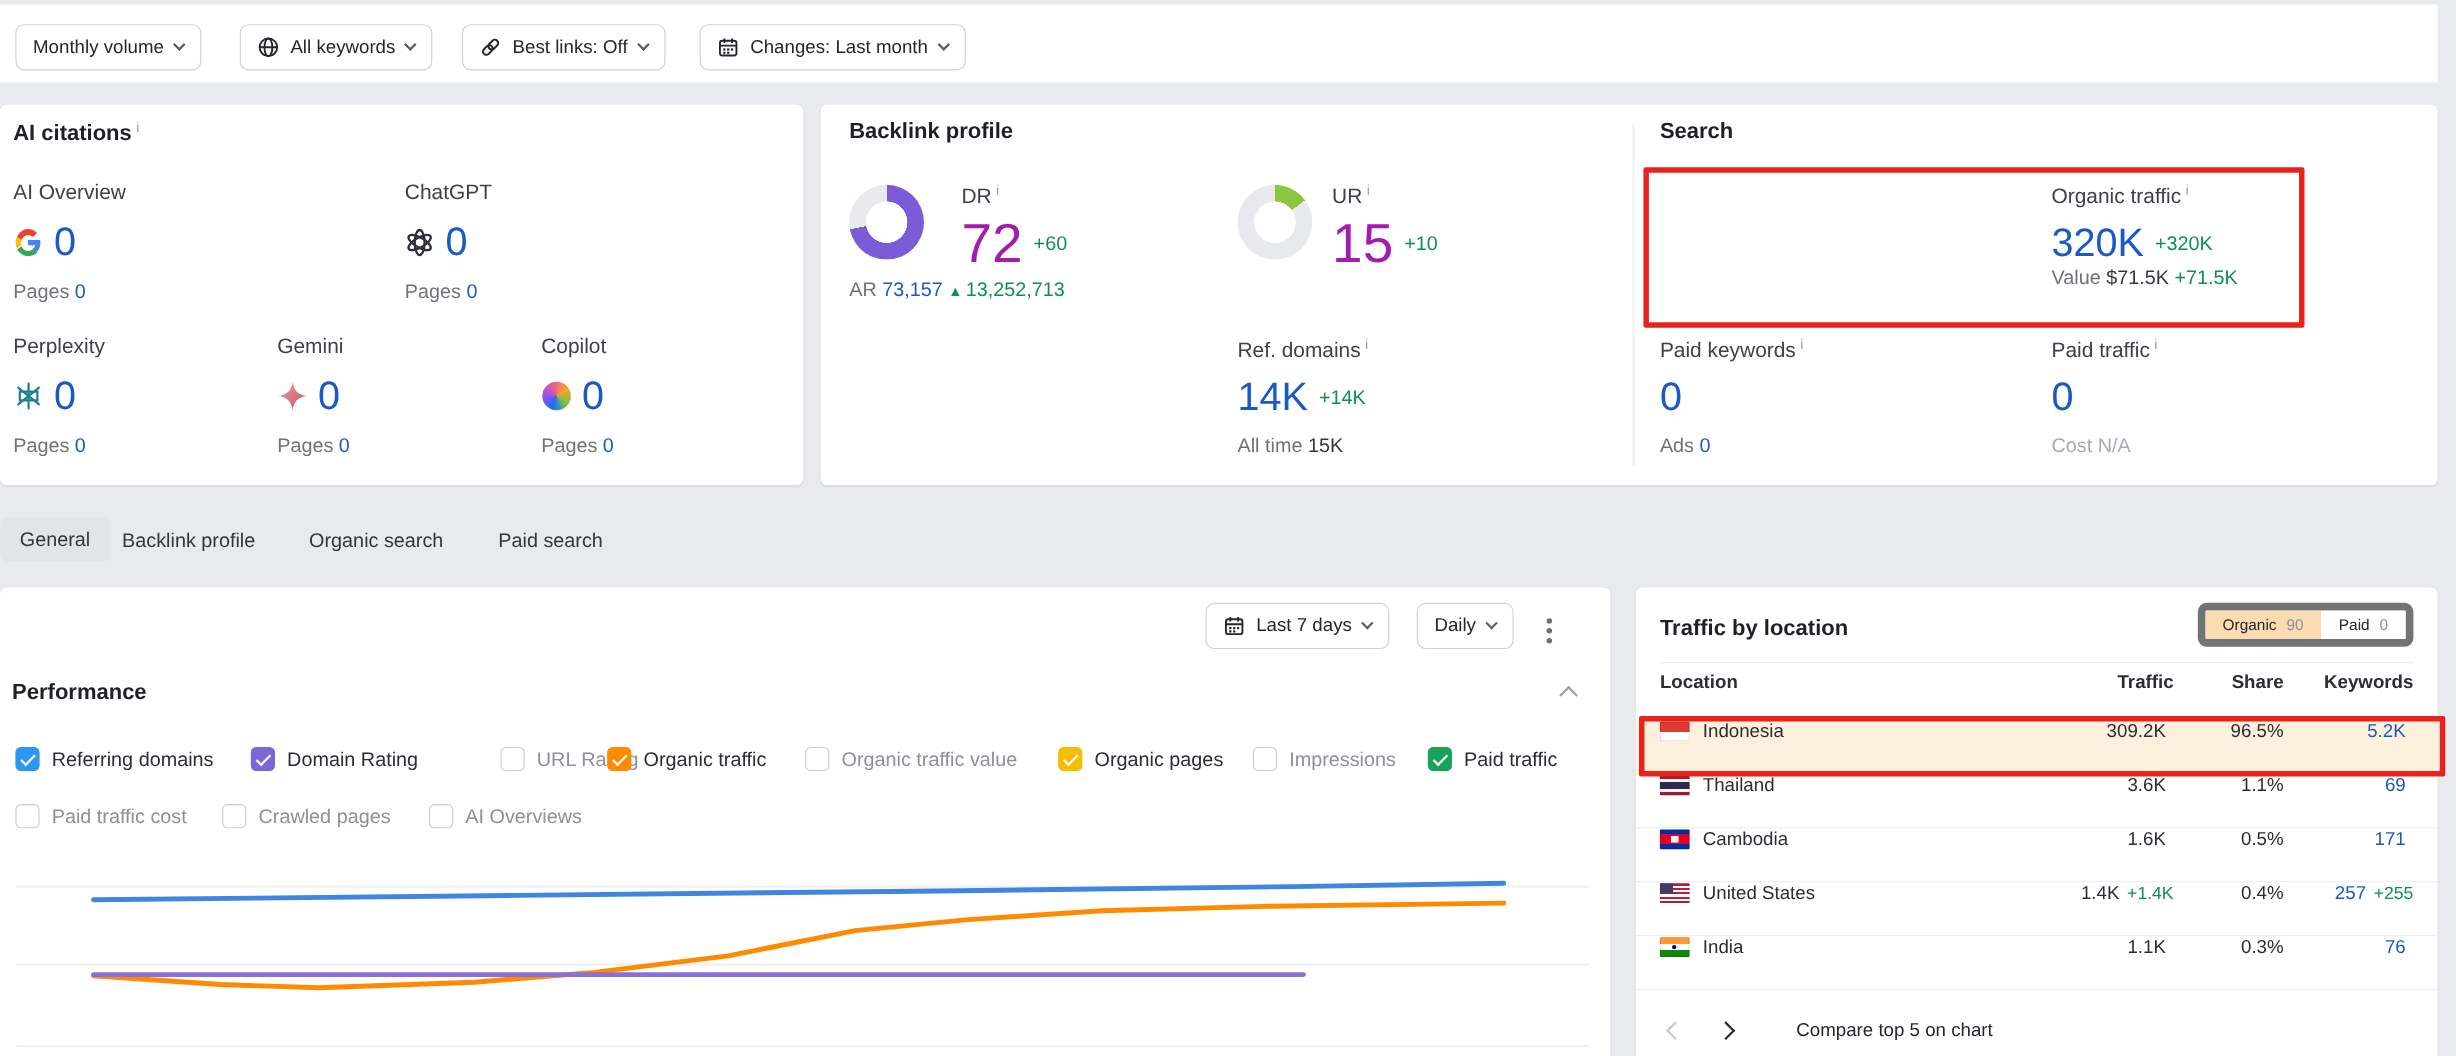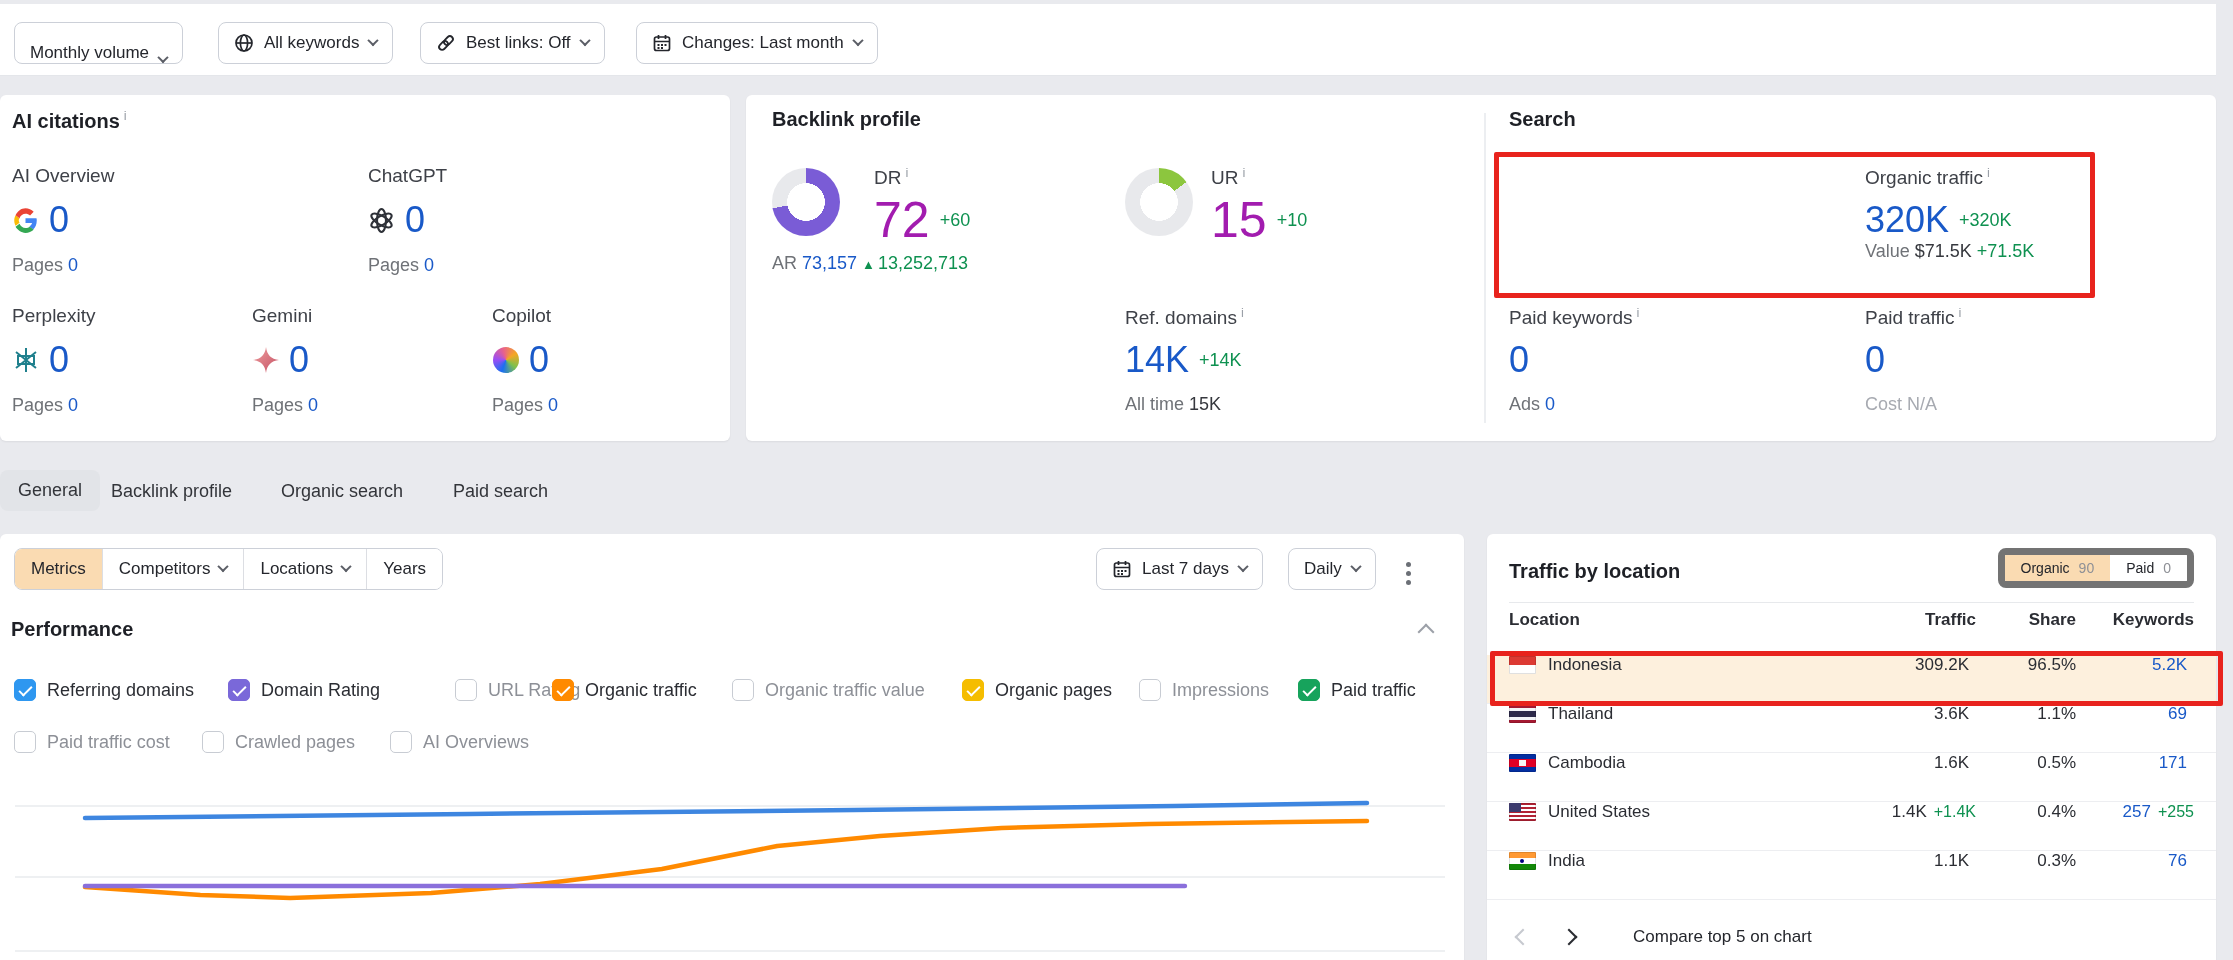--- a/index.html
+++ b/index.html
@@ -85,21 +85,21 @@
   .toggle .cnt { color:#8e9096; }
 
   .annotation { position:absolute; border:5px solid #e8231d; border-radius:2px; pointer-events:none; }
 
   .ai-icon { width:27px; height:27px; flex:none; display:flex; align-items:center; justify-content:center; }
 </style>
 </head>
 <body>
 
 <div class="topbar">
-  <button class="btn abs" style="left:14px;top:18px;align-items:flex-end;">
+  <button class="btn abs" style="left:14px;top:18px;">
     <span>Monthly volume</span>
     <span class="chev"></span>
   </button>
   <button class="btn abs" style="left:218px;top:18px;">
     <svg class="icon16" viewBox="0 0 20 20">
         <g fill="none" stroke="#24262c" stroke-width="1.7">
           <circle cx="10" cy="10" r="8"></circle>
           <ellipse cx="10" cy="10" rx="3.6" ry="8"></ellipse>
           <path d="M2 10h16"></path>
         </g>
@@ -289,36 +289,20 @@
 
 <div>
   <div class="tab active" style="left:0;top:470px;">General</div>
   <div class="tab" style="left:111px;top:481px;">Backlink profile</div>
   <div class="tab" style="left:281px;top:481px;">Organic search</div>
   <div class="tab" style="left:453px;top:481px;">Paid search</div>
 </div>
 
 <div class="card" style="left:0;top:534px;width:1464px;height:450px;">
 
-  <div class="seg-group" style="left:14px;top:14px;">
-    <div class="seg active">
-        <span>Metrics</span>
-      </div>
-    <div class="seg">
-        <span>Competitors</span>
-        <span class="chev"></span>
-      </div>
-    <div class="seg">
-        <span>Locations</span>
-        <span class="chev"></span>
-      </div>
-    <div class="seg">
-        <span>Years</span>
-      </div>
-  </div>
 
   <button class="btn abs" style="left:1096px;top:14px;">
     <svg class="icon16" viewBox="0 0 20 20">
         <g fill="none" stroke="#24262c" stroke-width="1.7">
           <rect x="2.5" y="4" width="15" height="13.5" rx="2"></rect>
           <path d="M6.5 2v4M13.5 2v4M2.5 8.5h15"></path>
         </g>
         <g fill="#24262c">
           <rect x="5.5" y="11" width="2" height="2"></rect>
           <rect x="9" y="11" width="2" height="2"></rect>

